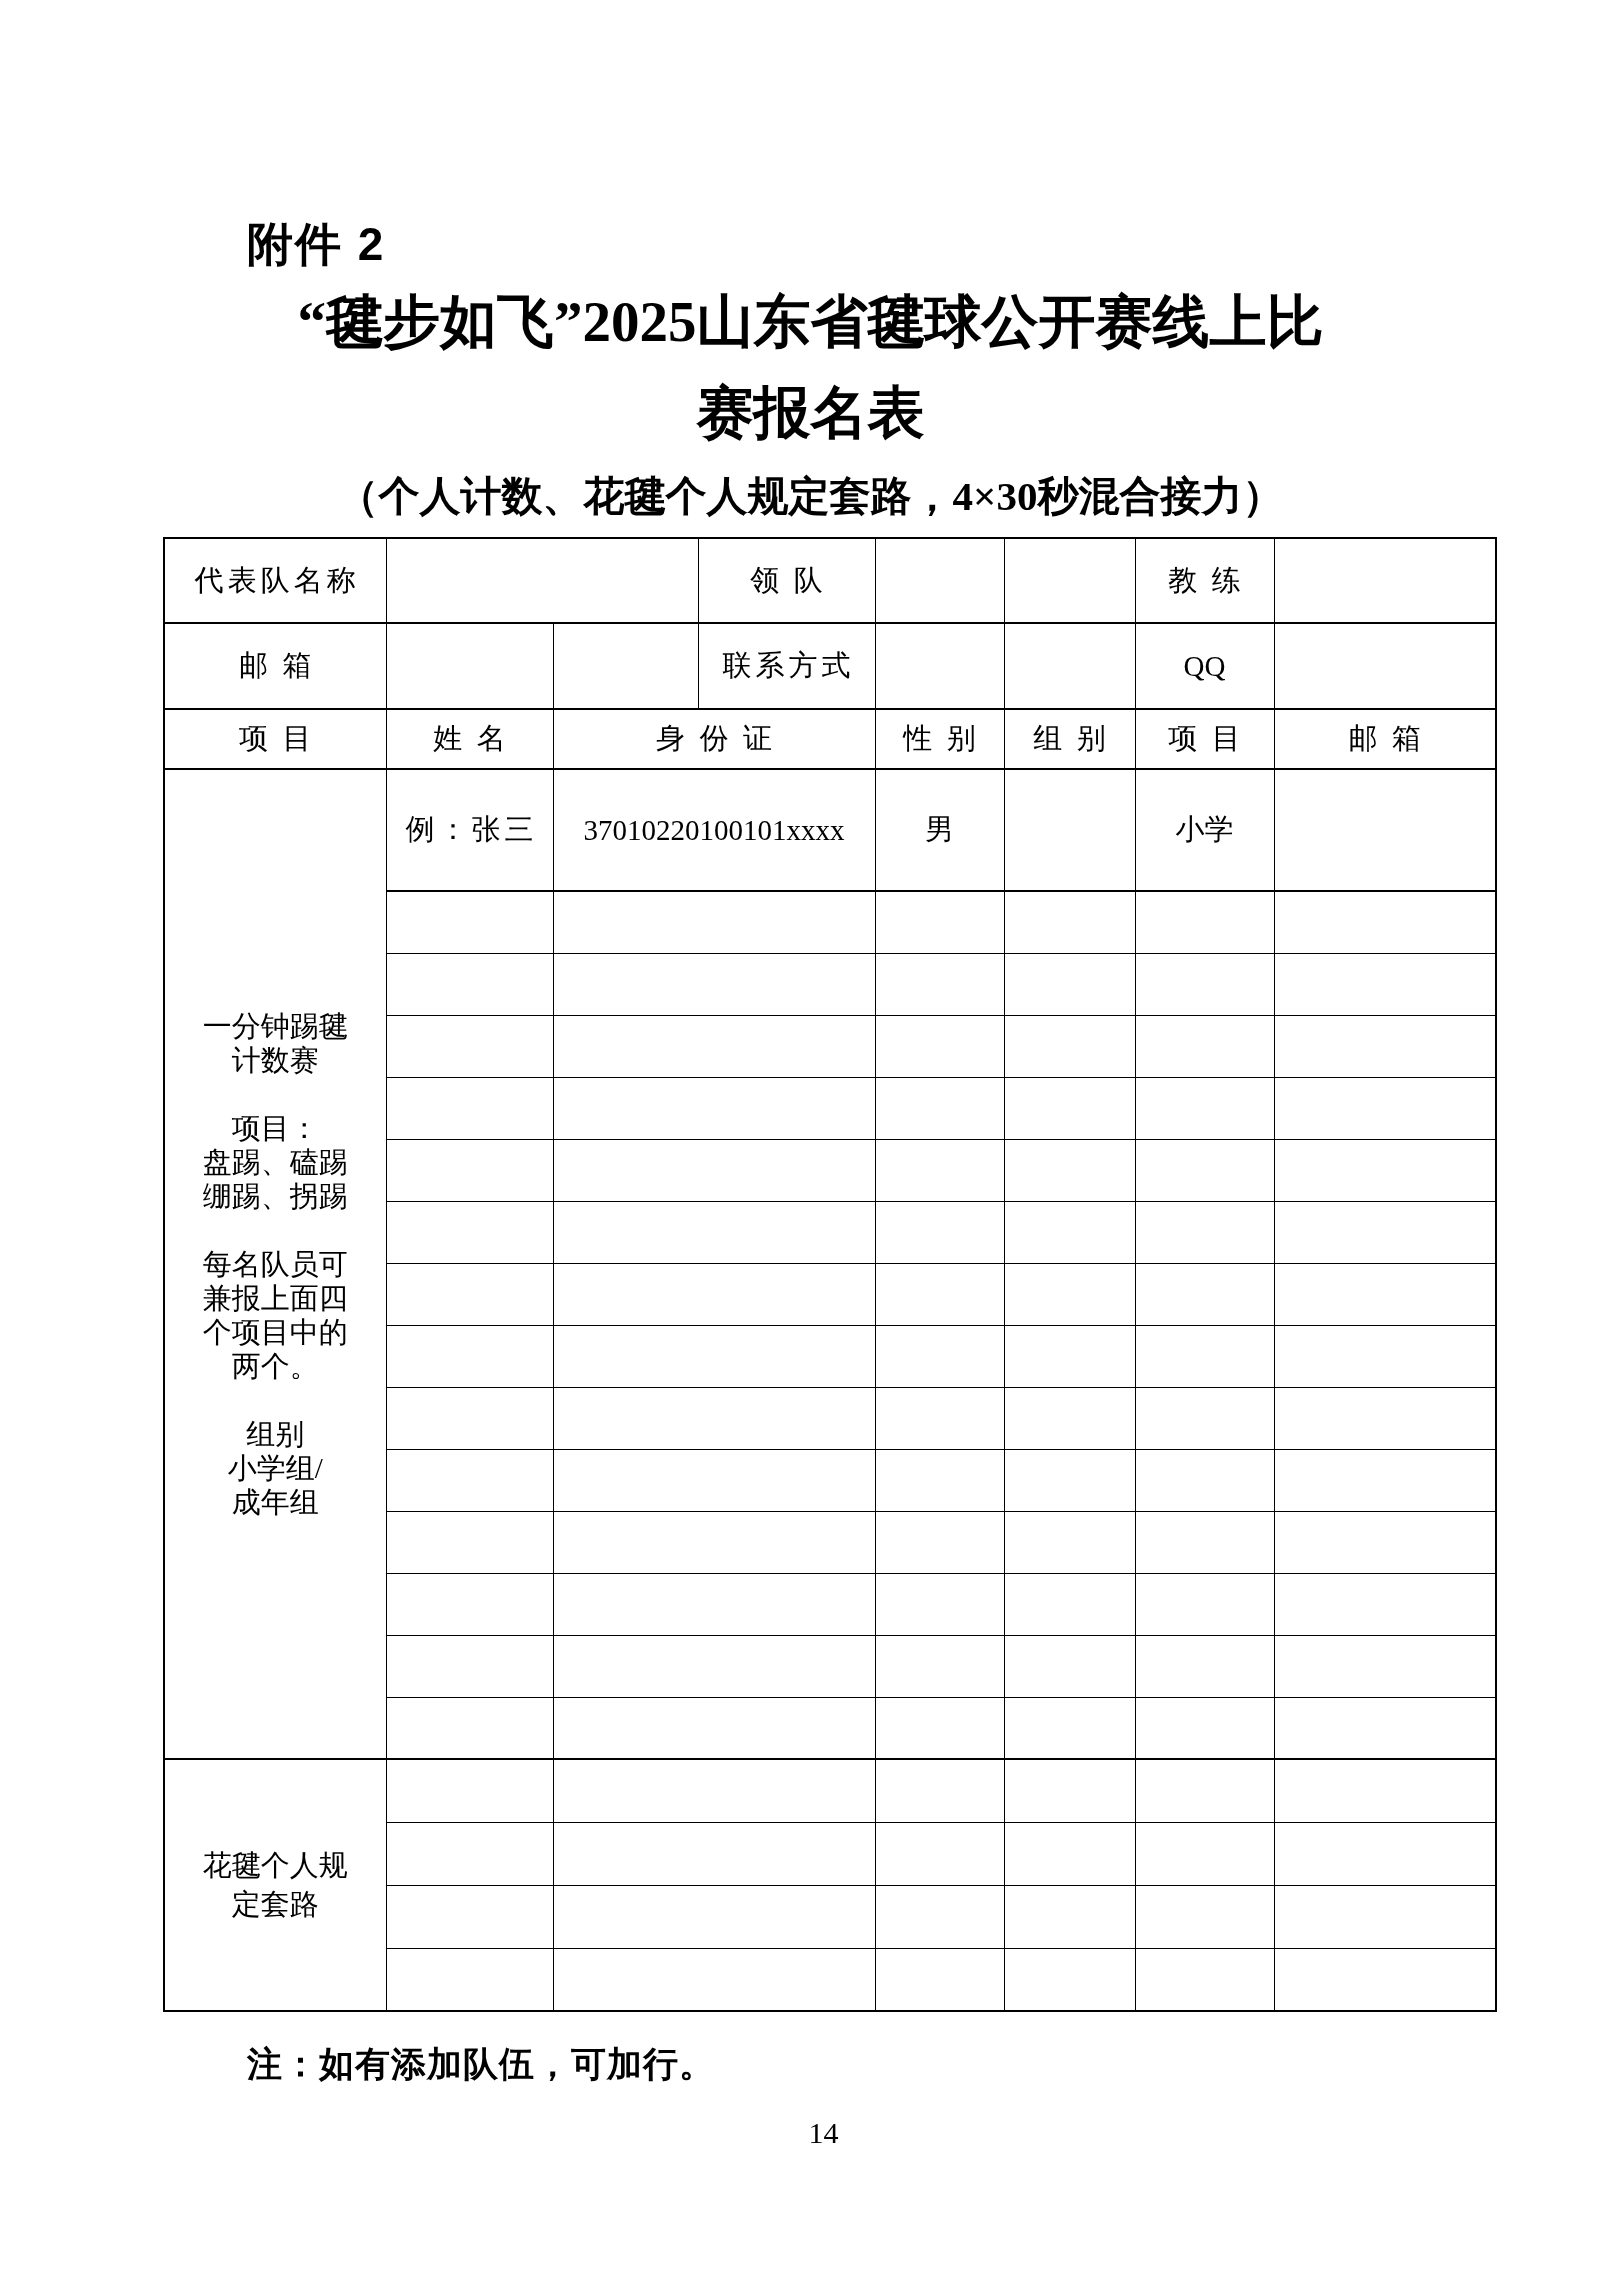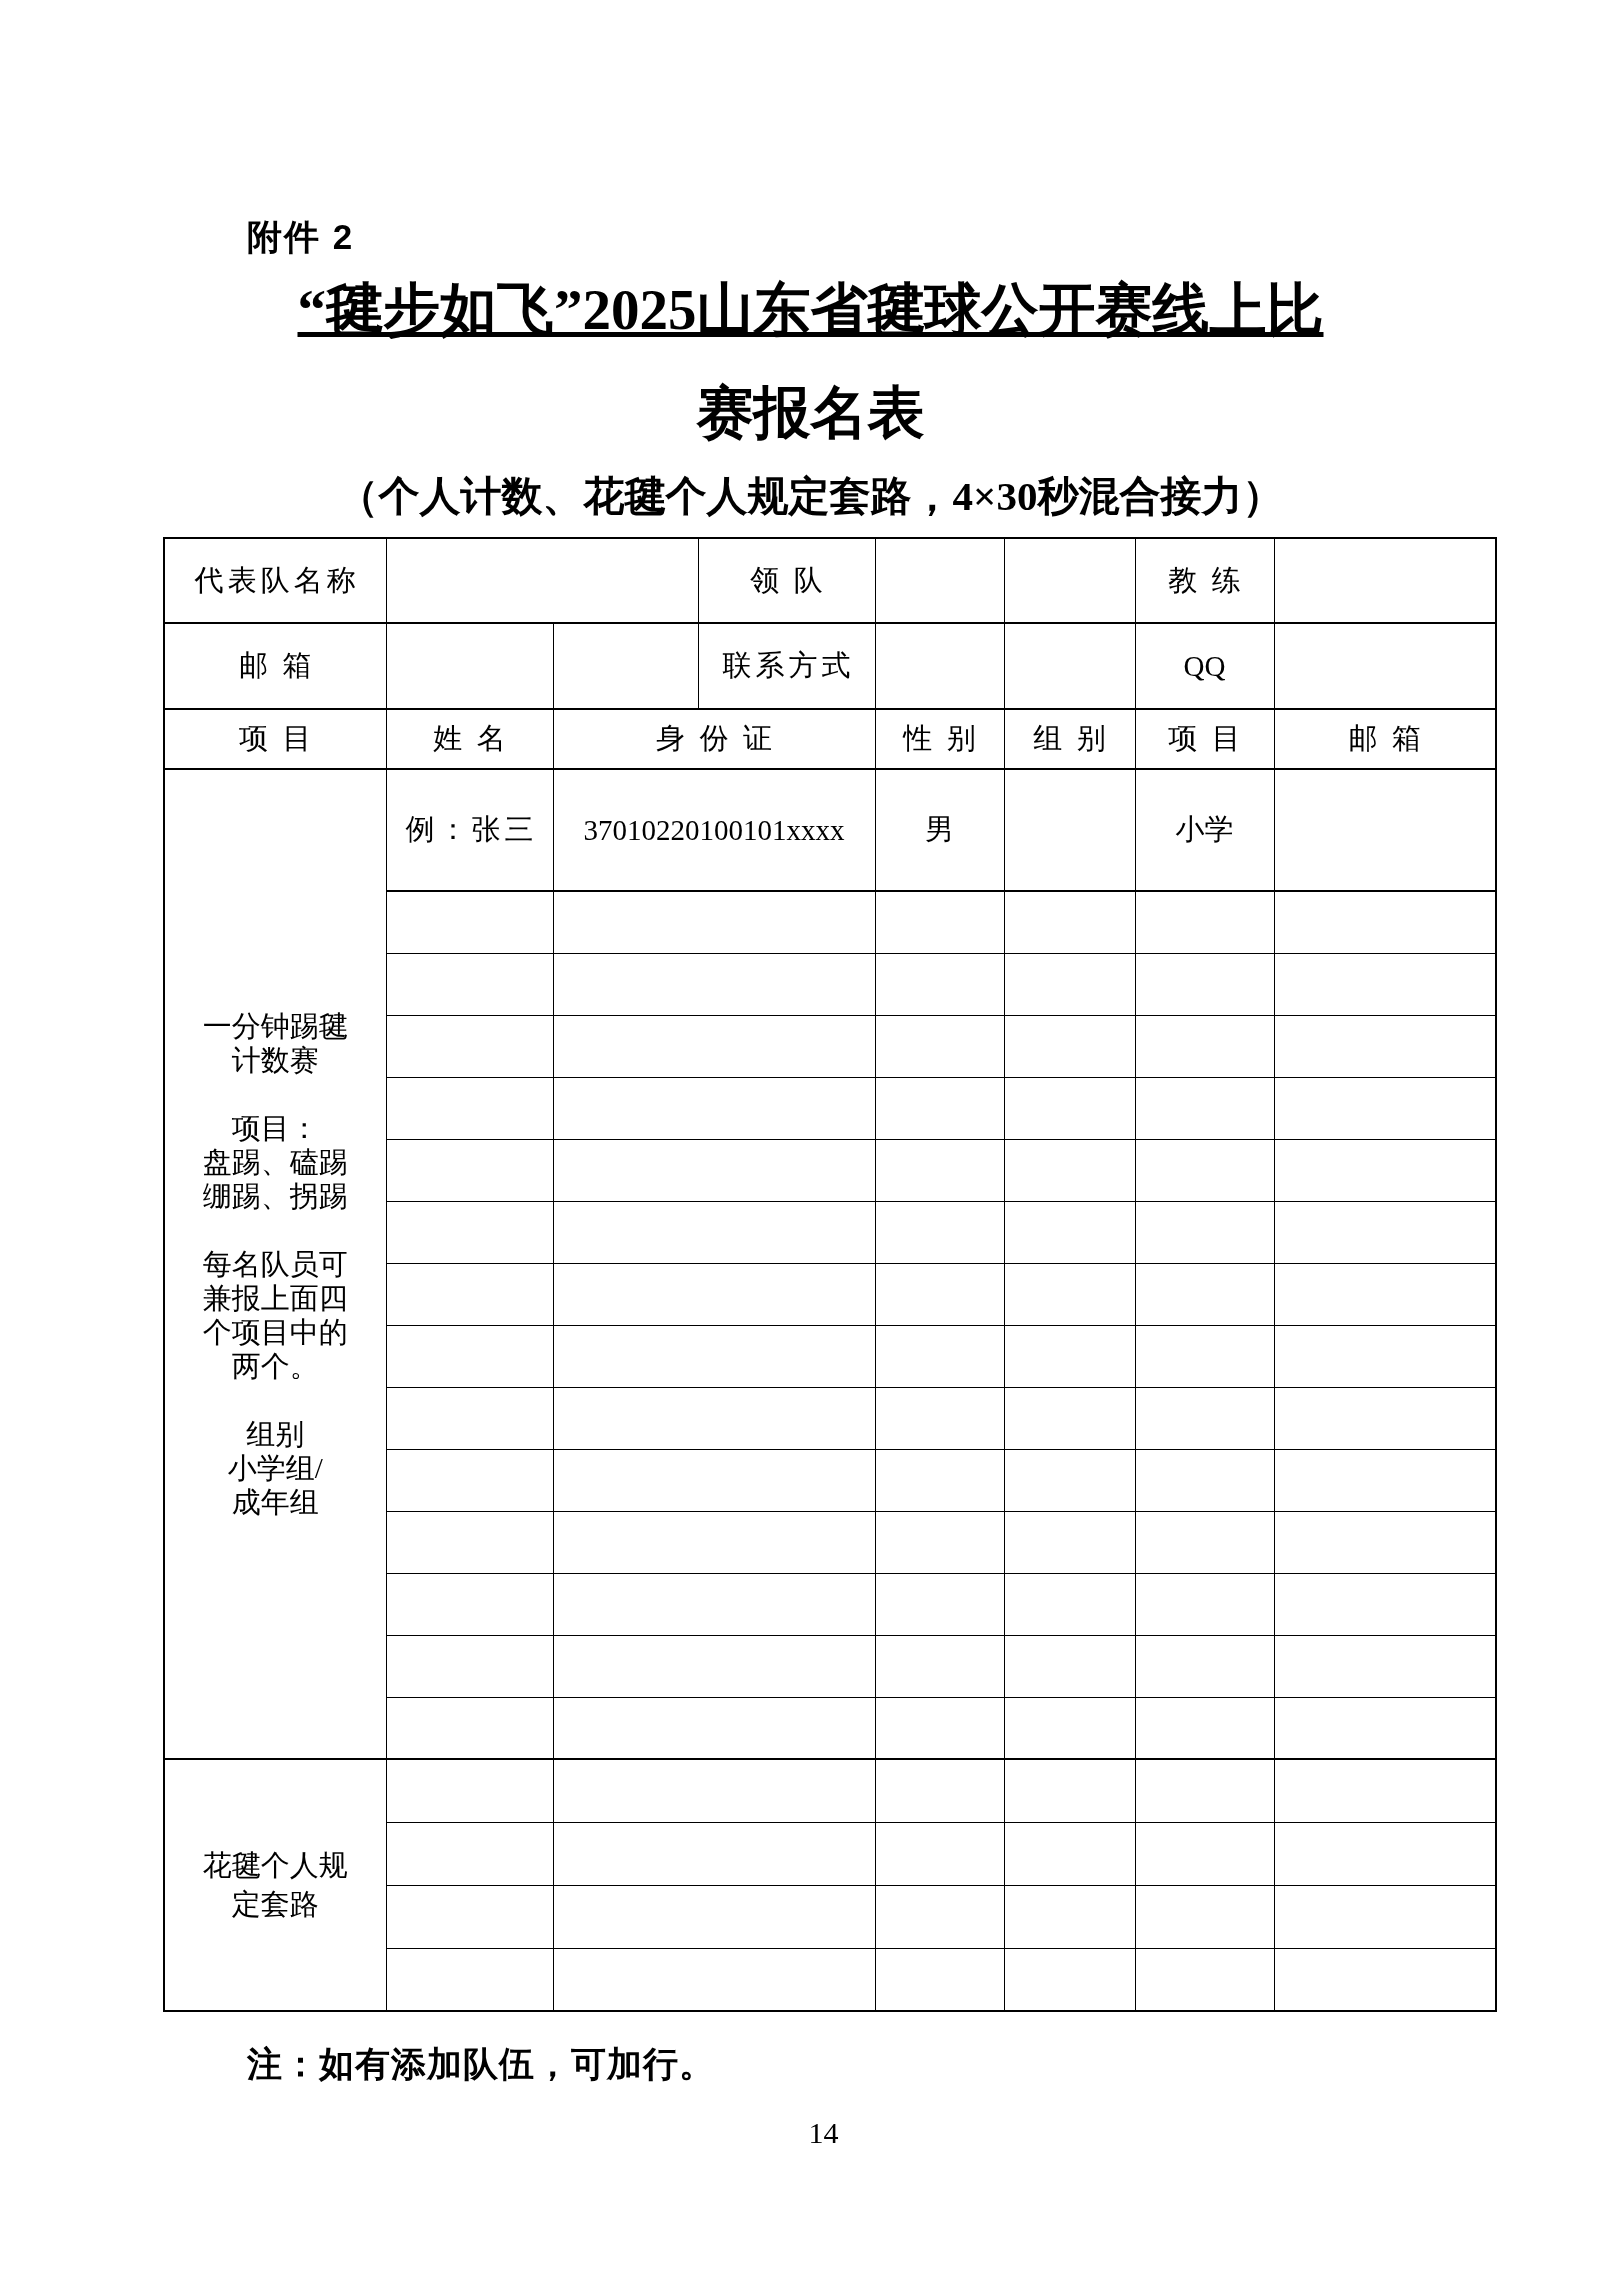--- a/index.html
+++ b/index.html
@@ -3,29 +3,29 @@
 <meta charset="utf-8">
 <style>
   html,body { margin:0; padding:0; }
   body {
     width:1621px; height:2293px; position:relative;
     background:#ffffff; color:#000;
     font-family:"Liberation Serif","DejaVu Serif",serif;
   }
   .abs { position:absolute; }
   .attachment {
-    left:247px; top:214px; font-size:35px;
+    left:247px; top:214px; font-size:46px;
     font-family:"Liberation Sans","DejaVu Sans",sans-serif;
     font-weight:600; letter-spacing:2px;
   }
   .title-line {
     left:0; width:1621px; text-align:center;
     font-size:57px; font-weight:bold; line-height:69px;
   }
-  .title-1 { top:275px;text-decoration:underline; }
+  .title-1 { top:287px; }
   .title-2 { top:378px; }
   .subtitle {
     left:0; top:472px; width:1621px; text-align:center;
     font-size:41px; font-weight:bold; line-height:49px;
   }
   table.reg {
     position:absolute; left:163px; top:537px;
     width:1334px; table-layout:fixed; border-collapse:collapse;
     border:2.9px solid #000;
     padding-left:11px;

